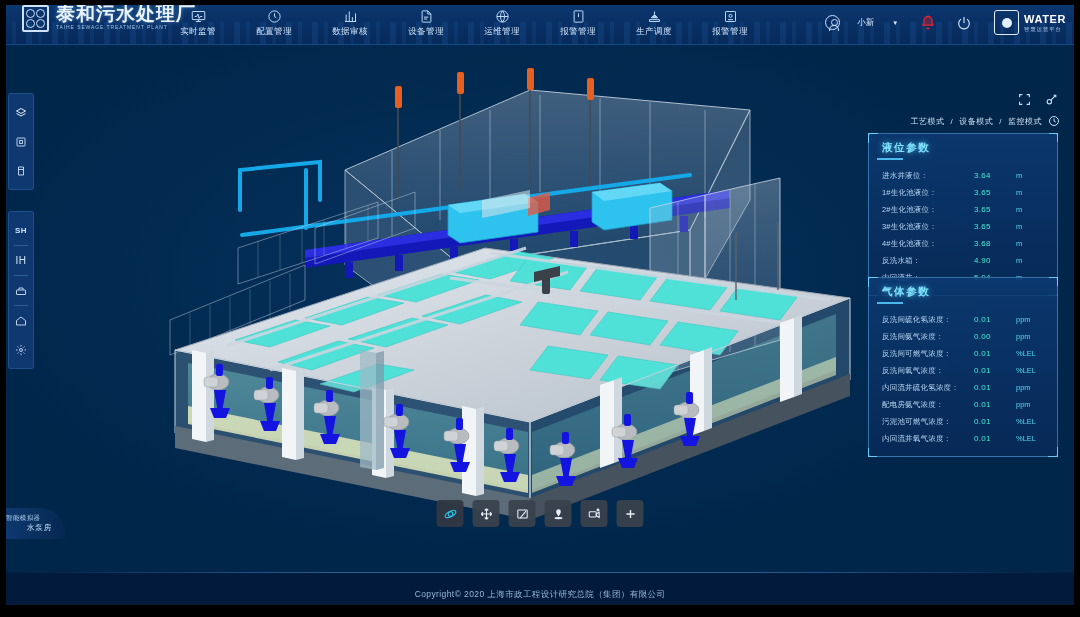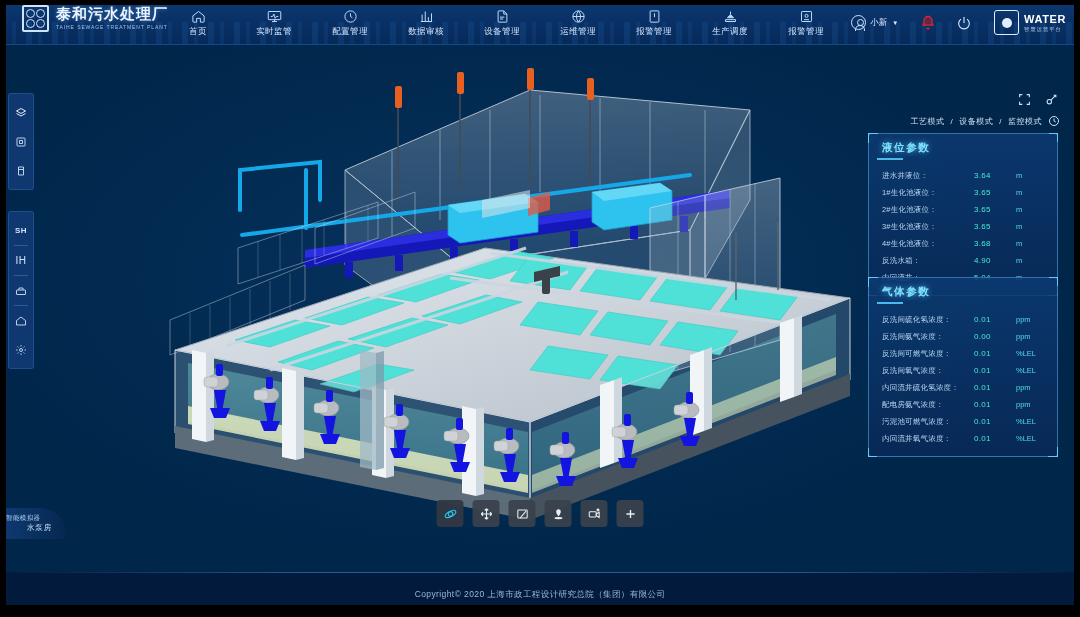--- a/index.html
+++ b/index.html
@@ -30,21 +30,21 @@
   .logo-block{
     position:absolute; left:22px; top:5px; display:flex; align-items:center; gap:7px; z-index:3;
   }
   .logo-mark{
     width:27px; height:27px; border:2px solid #cfe3ff; border-radius:2px;
     display:grid; grid-template-columns:1fr 1fr; grid-template-rows:1fr 1fr;
     gap:1px; padding:2px;
   }
   .logo-mark i{ display:block; border:1.4px solid #cfe3ff; border-radius:50%; }
   .logo-text .cn{
-    color:#eaf3ff; font-size:15px; font-weight:bold; letter-spacing:1px;
+    color:#eaf3ff; font-size:19px; font-weight:bold; letter-spacing:1px;
     line-height:15px; text-shadow:0 0 4px rgba(120,190,255,.55);
   }
   .logo-text .en{
     color:#9dc2ea; font-size:5px; letter-spacing:.9px; line-height:8px; margin-top:2px;
   }
 
   .nav{
     position:absolute; left:160px; top:2px; display:flex; z-index:3;
   }
   .nav-item{
@@ -52,21 +52,21 @@
     align-items:center; justify-content:center; gap:2px; cursor:pointer;
   }
   .nav-item .ic{ width:15px; height:15px; color:#bcd9f7; display:block; }
   .nav-item .ic svg{ width:15px; height:15px; display:block; }
   .nav-item .lb{ color:#d3e6fb; font-size:8.5px; letter-spacing:.4px; white-space:nowrap; }
 
   .head-right{
     position:absolute; right:0; top:0; height:45px; display:flex; align-items:center; z-index:3;
   }
   .user{
-    display:flex; align-items:center; gap:4px; margin-right:22px; cursor:pointer;
+    display:flex; align-items:center; gap:17px; margin-right:22px; cursor:pointer;
   }
   .user .av{
     width:15px;height:15px;border:1.2px solid #cfe3ff;border-radius:50%;position:relative;
   }
   .user .av:before{content:"";position:absolute;left:4.4px;top:2.6px;width:5px;height:5px;border:1.1px solid #cfe3ff;border-radius:50%;}
   .user .av:after{content:"";position:absolute;left:2.6px;top:8.8px;width:8.6px;height:5px;border:1.1px solid #cfe3ff;border-bottom:none;border-radius:5px 5px 0 0;}
   .user .nm{ color:#dbeaff; font-size:8.5px; }
   .user .cv{ color:#dbeaff; font-size:6px; margin-left:1px; }
 
   .bell{ margin-right:20px; cursor:pointer; width:16px; height:17px; }
@@ -223,28 +223,20 @@
           <i></i>
           <i></i>
       </div>
       <div class="logo-text">
         <div class="cn">泰和污水处理厂</div>
         <div class="en">TAIHE SEWAGE TREATMENT PLANT</div>
       </div>
     </div>
 
     <div class="nav">
-      <div class="nav-item">
-        <span class="ic">
-          <svg viewBox="0 0 24 24" fill="none" stroke="currentColor" stroke-width="1.6">
-              <path d="M3 11l9-7 9 7v9a1 1 0 0 1-1 1h-5v-6H9v6H4a1 1 0 0 1-1-1z"></path>
-            </svg>
-        </span>
-        <span class="lb">首页</span>
-      </div>
       <div class="nav-item">
         <span class="ic">
           <svg viewBox="0 0 24 24" fill="none" stroke="currentColor" stroke-width="1.6">
               <rect x="2" y="4" width="20" height="13" rx="1"></rect>
               <path d="M8 20h8M12 17v3M6 12h3l2-4 2 7 2-3h3"></path>
             </svg>
         </span>
         <span class="lb">实时监管</span>
       </div>
       <div class="nav-item">

